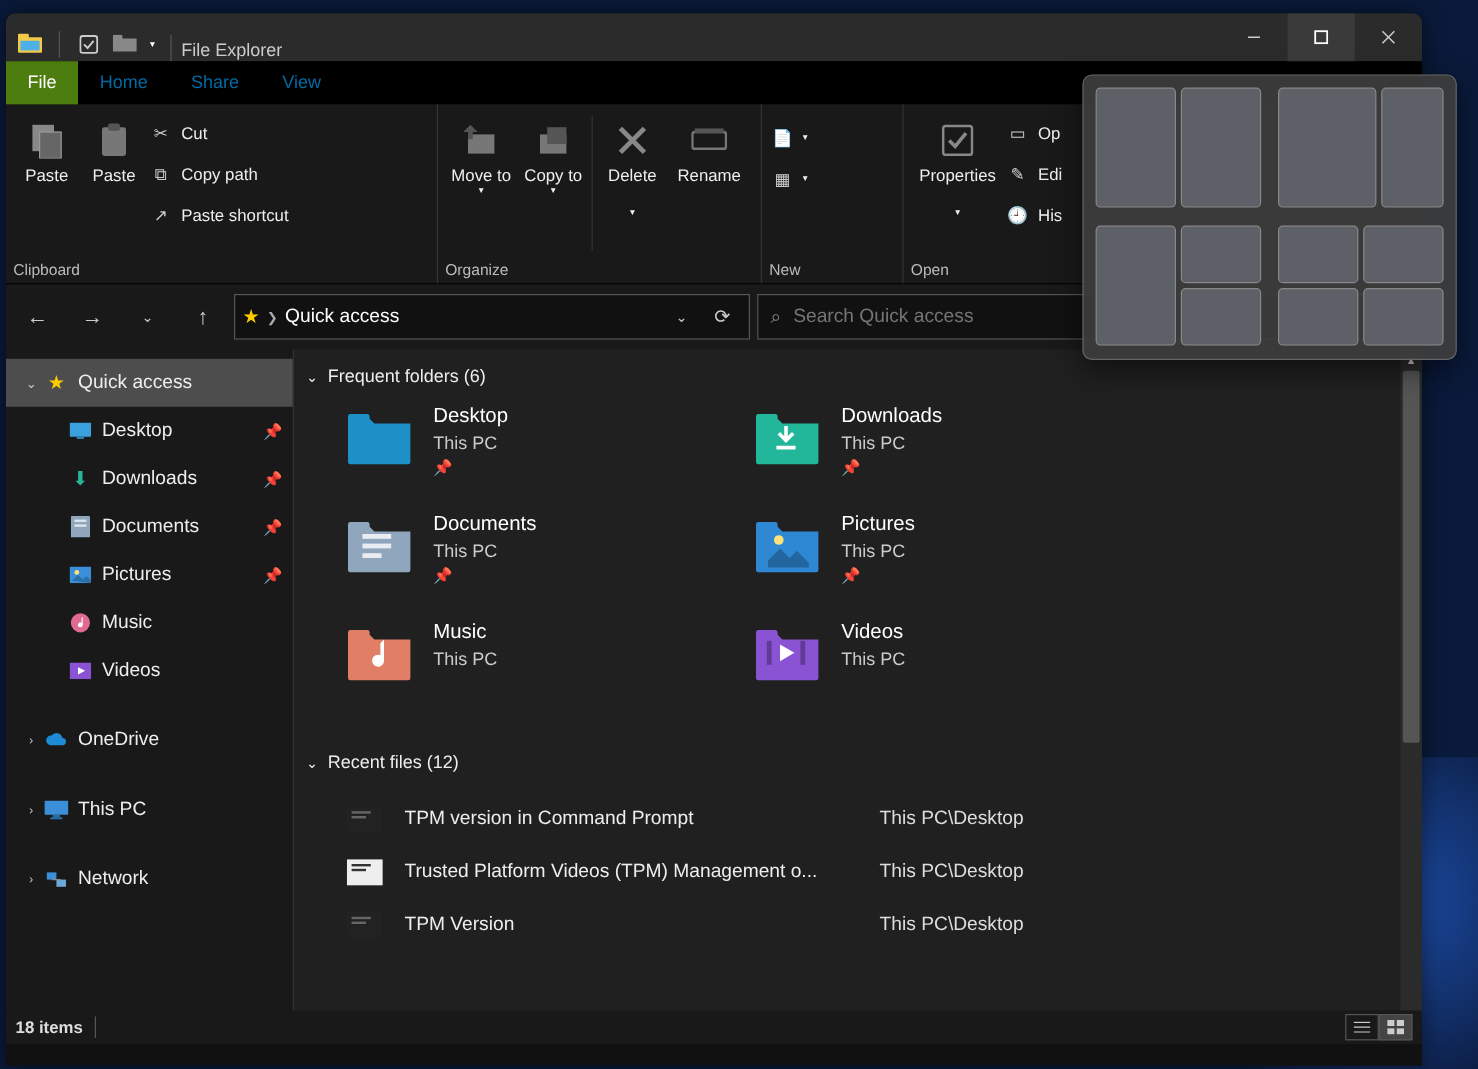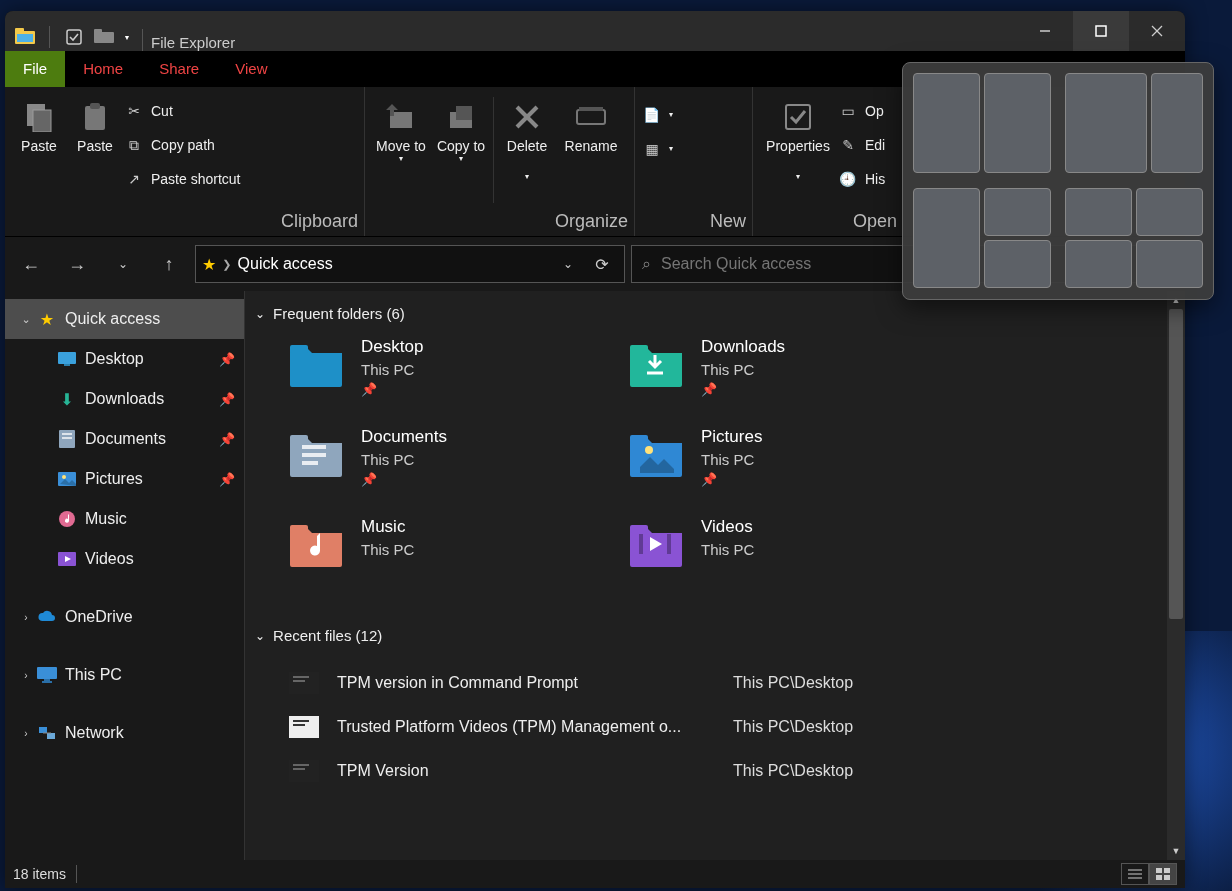--- a/index.html
+++ b/index.html
@@ -10,27 +10,27 @@
   .titlebar .qat { display:flex; align-items:center; padding-left:6px; gap:2px;}
   .qat-btn { width:28px; height:28px; display:flex; align-items:center; justify-content:center; }
   .qat-drop { width:14px; display:flex; align-items:center; justify-content:center; font-size:7px;}
   .title-sep { width:1px; height:22px; background:#555; margin:0 8px;}
   .title-text { color:#ccc; font-size:15px; }
   .winctrls { margin-left:auto; display:flex; }
   .winbtn { width:56px; height:40px; display:flex; align-items:center; justify-content:center; color:#ccc; }
   .winbtn.max { background:#3a3a3a; }
   
   .tabs { background:#000; height:36px; display:flex; }
-  .tab { padding:0 18px; line-height:36px; color:#ef4444; font-size:15px; }
+  .tab { padding:0 18px; line-height:36px; color:#0369a1; font-size:15px; }
   .tab.file { background:#4d7c0f; color:#fff; }
   
   .ribbon { background:#191919; height:150px; display:flex; border-bottom:1px solid #000;}
   .group { display:flex; flex-direction:column; border-right:1px solid #333; padding:4px 6px 0;}
   .group-body { display:flex; align-items:flex-start; flex:1;}
-  .group-label { text-align:right; color:#bbb; font-size:18px; padding:2px 0 4px;}
+  .group-label { text-align:left; color:#bbb; font-size:13px; padding:2px 0 4px;}
   .bigbtn { display:flex; flex-direction:column; align-items:center; width:72px; padding-top:6px; font-size:14px; color:#eee; text-align:center; line-height:1.3;}
   .bigbtn .ic { height:40px; display:flex; align-items:center; justify-content:center;}
   .smallcol { display:flex; flex-direction:column; gap:6px; padding:6px 4px 0 2px; font-size:14px; color:#eee;}
   .smallbtn { display:flex; align-items:center; gap:8px; height:28px;}
   .smallbtn .ic { width:18px; display:flex; justify-content:center; color:#ccc;}
   .vsep { width:1px; background:#333; align-self:stretch; margin:6px 2px;}
   .caret { font-size:8px; display:inline-block; transform:translateY(-1px);}
   
   .navbar { height:54px; background:#191919; display:flex; align-items:center; padding:0 6px; gap:6px;}
   .navbtn { width:40px; height:40px; display:flex; align-items:center; justify-content:center; color:#ccc; font-size:18px;}
@@ -66,21 +66,21 @@
   .freq-txt .pin{ color:#888; font-size:13px;}
   .recent-list{ padding:6px 0 0 32px;}
   .recent-row{ display:flex; align-items:center; height:44px; gap:16px; font-size:16px; color:#eee;}
   .recent-row .ric{ width:34px; display:flex; justify-content:center;}
   .recent-row .rname{ width:380px; white-space:nowrap; overflow:hidden; text-overflow:ellipsis;}
   .recent-row .rpath{ color:#ddd;}
   .vscroll{ position:absolute; right:0; top:0; width:18px; height:100%; background:#2b2b2b; display:flex; flex-direction:column;}
   .vscroll .arr{ height:18px; display:flex; align-items:center; justify-content:center; color:#ccc; font-size:9px;}
   .vscroll .thumb{ background:#555; margin:0 2px; border-radius:2px;}
   
-  .status { position:absolute; bottom:0; left:0; right:0; height:28px; background:#191919; display:flex; align-items:center; padding:0 8px; font-size:14px; color:#ddd;}
+  .status { position:absolute; bottom:18px; left:0; right:0; height:28px; background:#191919; display:flex; align-items:center; padding:0 8px; font-size:14px; color:#ddd;font-weight:bold;}
   .status .sep{ width:1px; height:18px; background:#555; margin:0 10px;}
   .status .views{ margin-left:auto; display:flex; gap:0;}
   .vbtn{ width:28px; height:22px; border:1px solid #555; display:flex; align-items:center; justify-content:center; color:#ccc;}
   .vbtn.active{ background:#444;}
   
   .snap { position:absolute; top:62px; right:18px; width:312px; height:238px; background:rgba(60,60,60,.95); border:1px solid #666; border-radius:8px; padding:10px; display:flex; flex-wrap:wrap; gap:14px; box-shadow:0 8px 24px rgba(0,0,0,.5);}
   .snap-group{ width:138px; height:100px; display:grid; gap:4px;}
   .tile{ background:#5d6167; border:1px solid #888; border-radius:4px;}
   
   .f-desktop{ background:linear-gradient(180deg,#2ea8d6,#0f6b9e);}

